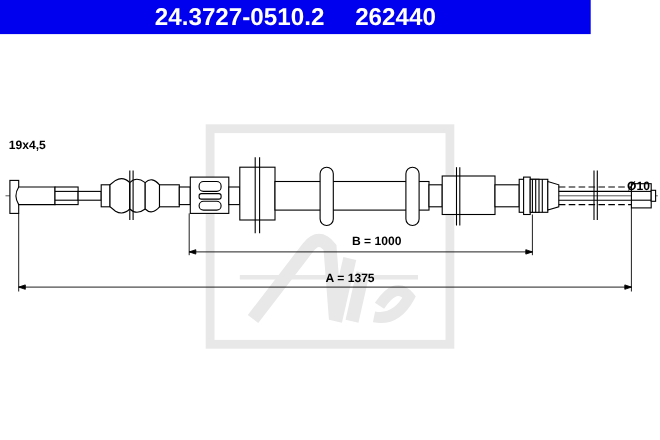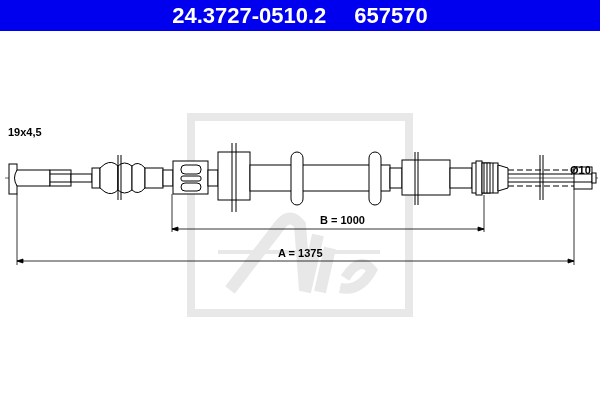--- a/index.html
+++ b/index.html
@@ -1,32 +1,32 @@
 <!DOCTYPE html>
 <html><head>
   <meta charset="utf-8">
   <style>
     html, body { margin: 0; padding: 0; background: #ffffff; }
     body { width: 600px; height: 400px; position: relative; overflow: hidden; font-family: "Liberation Sans", sans-serif; }
     .header {
-      position: absolute; left: 0; top: 0; width: 600px; height: 31px;
+      position: absolute; left: 0; top: 0; width: 537px; height: 31px;
       background: #0000ee; color: #ffffff;
       display: flex; align-items: center; justify-content: center;
       font-weight: bold; font-size: 22px; letter-spacing: 0px;
     }
     .header .part { margin-right: 28px; }
     .drawing { position: absolute; left: 0; top: 0; }
     .lbl { position: absolute; font-weight: bold; font-size: 11px; color: #000; white-space: nowrap; }
   </style>
 </head>
 <body>
 
 <div class="header">
   <span class="part">24.3727-0510.2</span>
-  <span>657570</span>
+  <span>262440</span>
 </div>
 
 <svg class="drawing" width="600" height="400" viewBox="0 0 600 400">
 
   <g fill="none" stroke="#e8e8e8" stroke-width="8">
     <rect x="191" y="117" width="218" height="196"></rect>
     <line x1="218" y1="252" x2="380" y2="252" stroke-width="4"></line>
     <path d="M230 290 L280 225 Q290 212 300 225 L305 290" stroke-width="12"></path>
     <path d="M318 235 L305 292" stroke-width="12"></path>
     <path d="M330 248 L320 292" stroke-width="12"></path>
@@ -123,13 +123,13 @@
       <path d="M484 229 l-6 -2 l0 4 z"></path>
     <line x1="17" y1="261" x2="574" y2="261"></line>
     <path d="M17 261 l6 -2 l0 4 z"></path>
       <path d="M574 261 l-6 -2 l0 4 z"></path>
   </g>
 </svg>
 
 <span class="lbl" style="left:8px;top:126px;">19x4,5</span>
 <span class="lbl" style="left:570px;top:164px;">Ø10</span>
 <span class="lbl" style="left:304px;top:214px;padding-left:16px;">B = 1000</span>
-<span class="lbl" style="left:278px;top:247px;text-align:center;">A = 1375</span>
+<span class="lbl" style="left:296px;top:247px;text-align:center;">A = 1375</span>
 
 </body></html>

